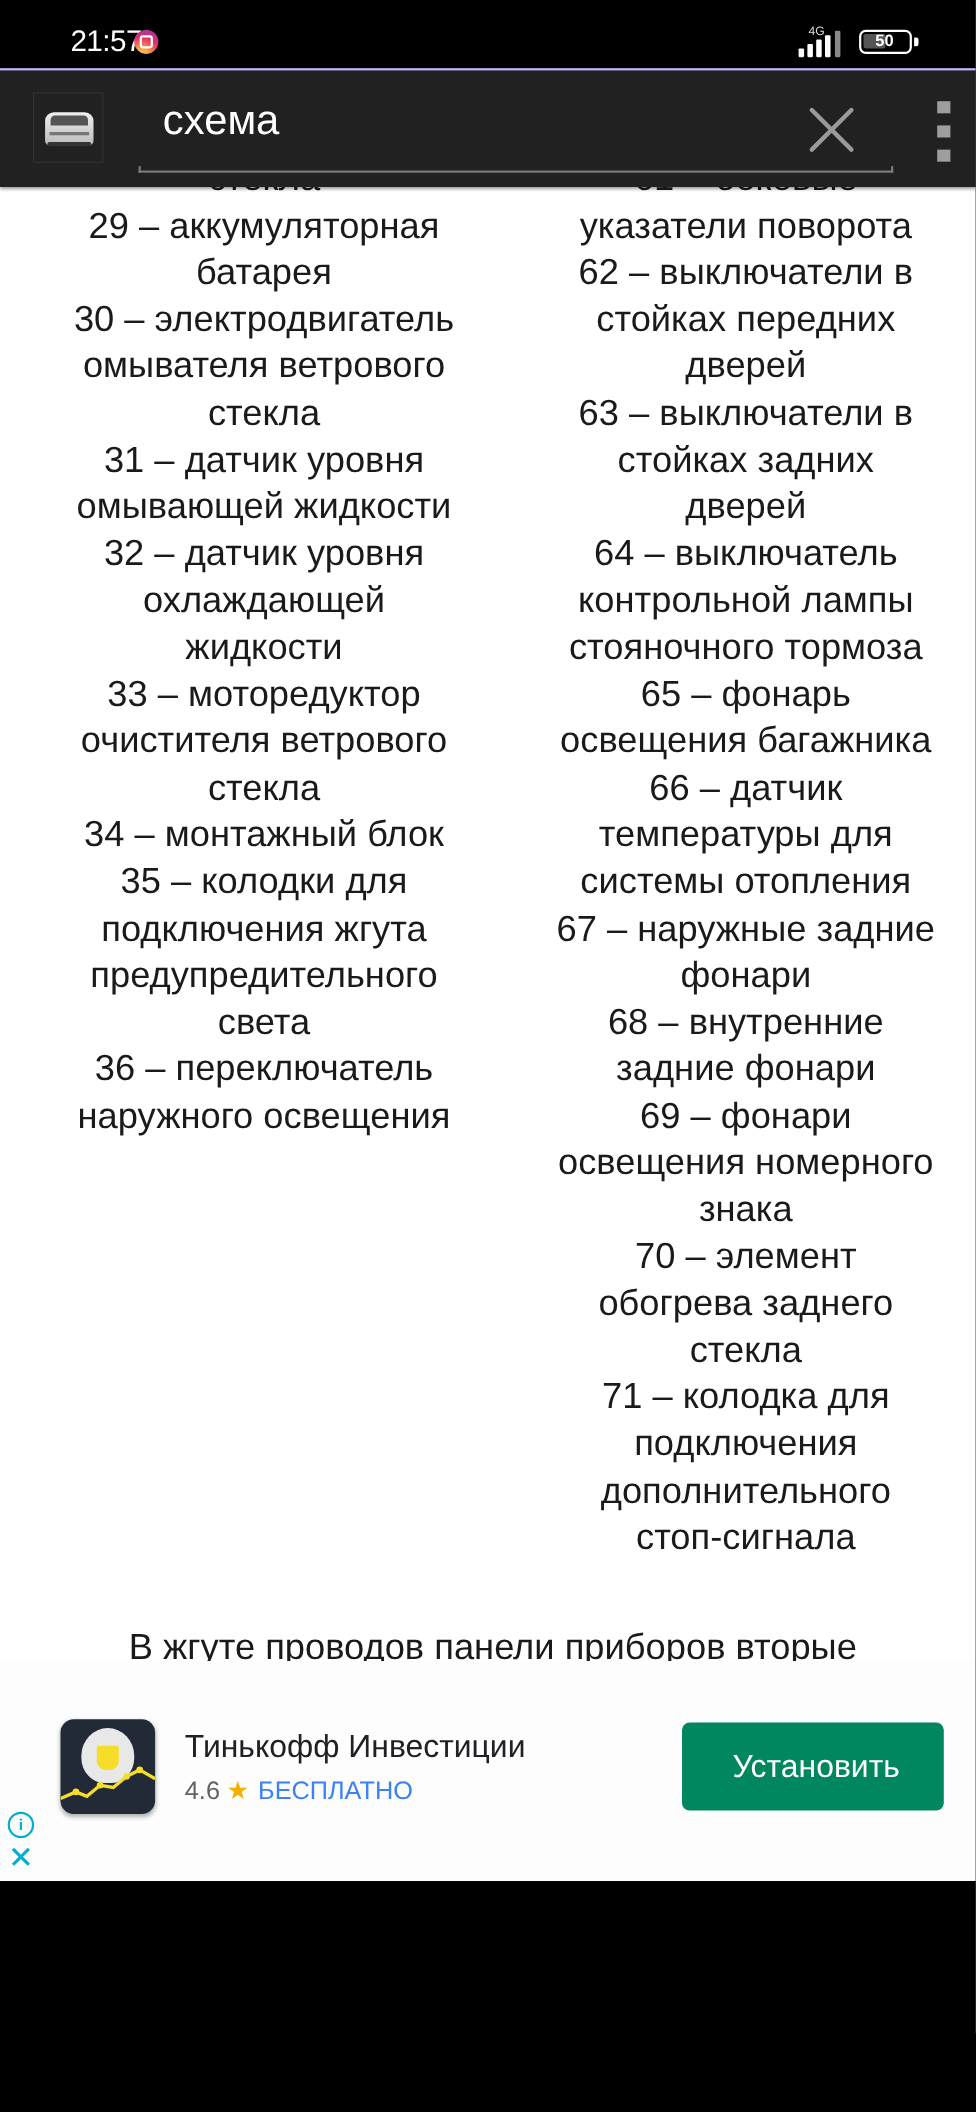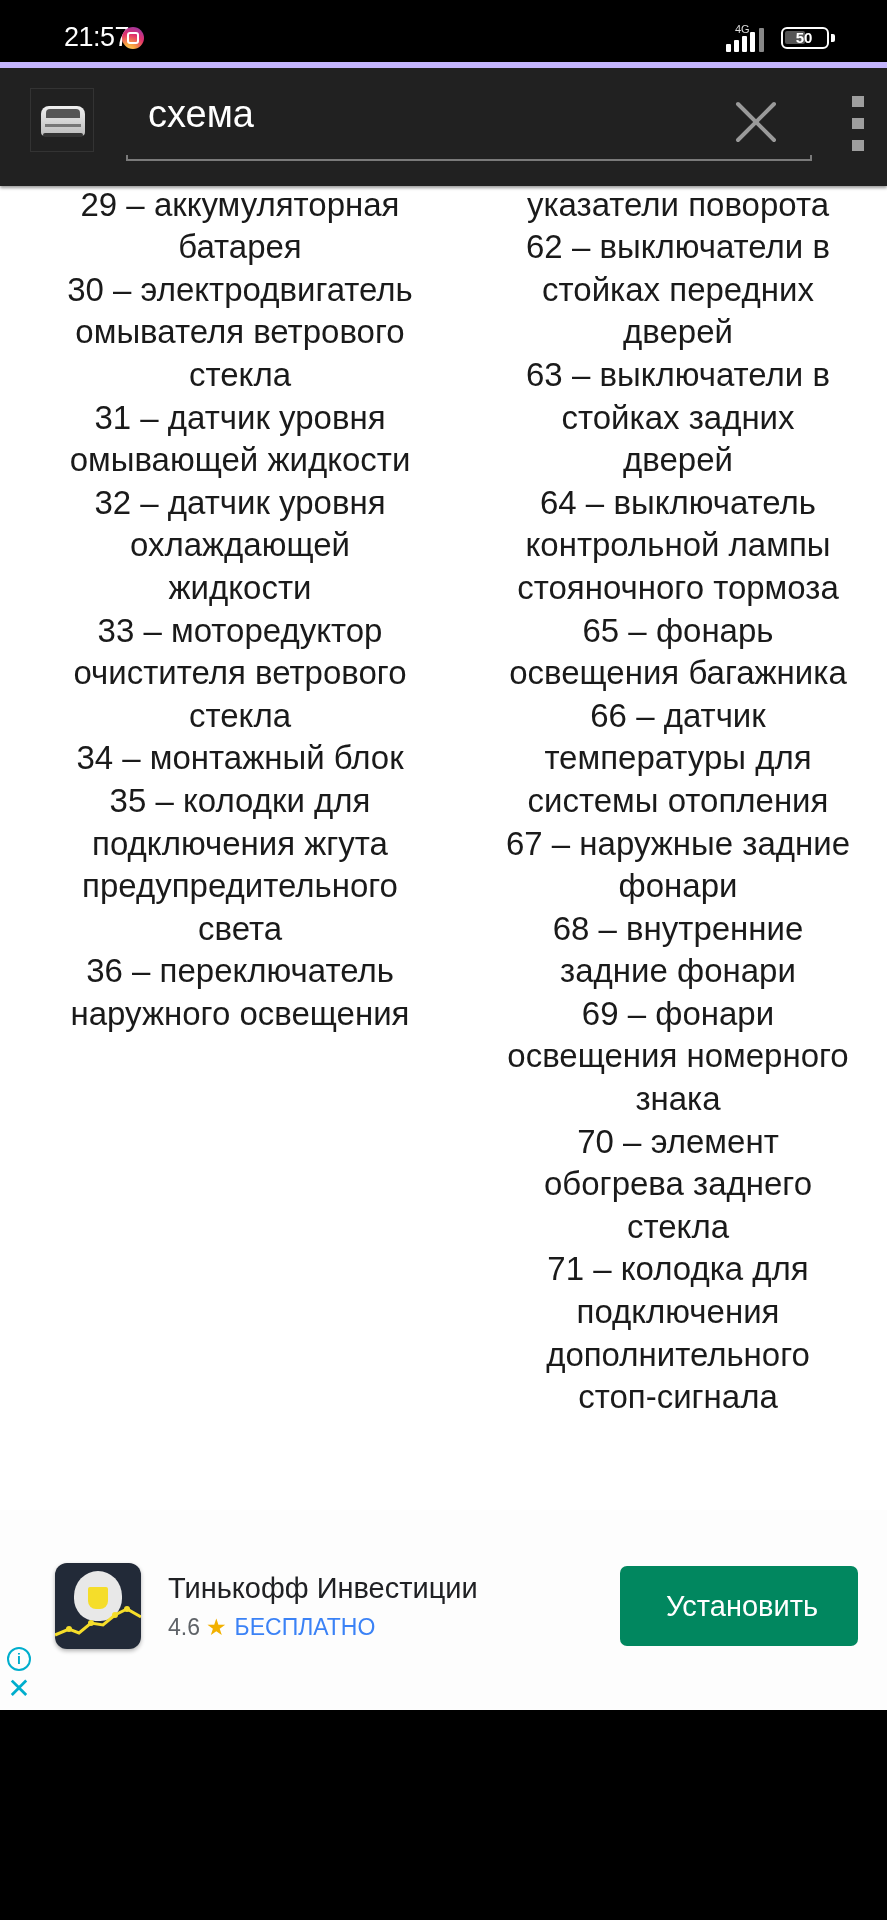--- a/index.html
+++ b/index.html
@@ -30,22 +30,22 @@
     .battery {
       position: absolute; left: 781px; top: 27px; width: 48px; height: 22px;
       border: 2.5px solid #fff; border-radius: 6px; box-sizing: border-box;
     }
     .battery-fill { position: absolute; left: 2px; top: 2px; width: 20px; height: 13px; background: #555; border-radius: 2px; }
     .battery-text { position: absolute; left: 0; right: 2px; top: 0px; text-align: center; font-size: 15px; font-weight: bold; color: #fff; line-height: 17px; }
     .battery-tip { position: absolute; left: 831px; top: 34px; width: 4px; height: 8px; background: #fff; border-radius: 0 2px 2px 0; }
 
     
     .app-bar {
-      position: absolute; left: 0; top: 62px; width: 887px; height: 124px;
-      background: #212121; border-top: 6px solid #c4b5fd; box-sizing: border-box;
+      position: absolute; left: 0; top: 62px; width: 887px; height: 108px;
+      background: #212121; border-top: 2px solid #c4b5fd; box-sizing: border-box;
       box-shadow: 0 2px 3px rgba(0,0,0,0.4);
       z-index: 5;
     }
     .car-icon {
       position: absolute; left: 30px; top: 20px; width: 64px; height: 64px;
       border: 1px solid #333; box-sizing: border-box;
     }
     .car-body {
       position: absolute; left: 10px; top: 17px; width: 44px; height: 30px;
       background: linear-gradient(#f0f0f0, #bbb); border-radius: 8px 8px 4px 4px;
@@ -213,20 +213,21 @@
 69 – фонари
 освещения номерного
 знака
 70 – элемент
 обогрева заднего
 стекла
 71 – колодка для
 подключения
 дополнительного
 стоп-сигнала</div>
+  <div class="paragraph">В жгуте проводов панели приборов вторые</div>
 </div>
 
 <div class="ad-banner">
   <div class="ad-app-icon">
     <div class="ad-emblem"></div>
     <div class="ad-shield"></div>
     <svg width="86" height="86" viewBox="0 0 86 86">
       <polyline points="0,72 14,66 24,70 36,60 48,62 60,52 72,46 86,54" fill="none" stroke="#f5dd2a" stroke-width="3"></polyline>
       <circle cx="14" cy="66" r="3" fill="#f5dd2a"></circle>
       <circle cx="36" cy="60" r="3" fill="#f5dd2a"></circle>

